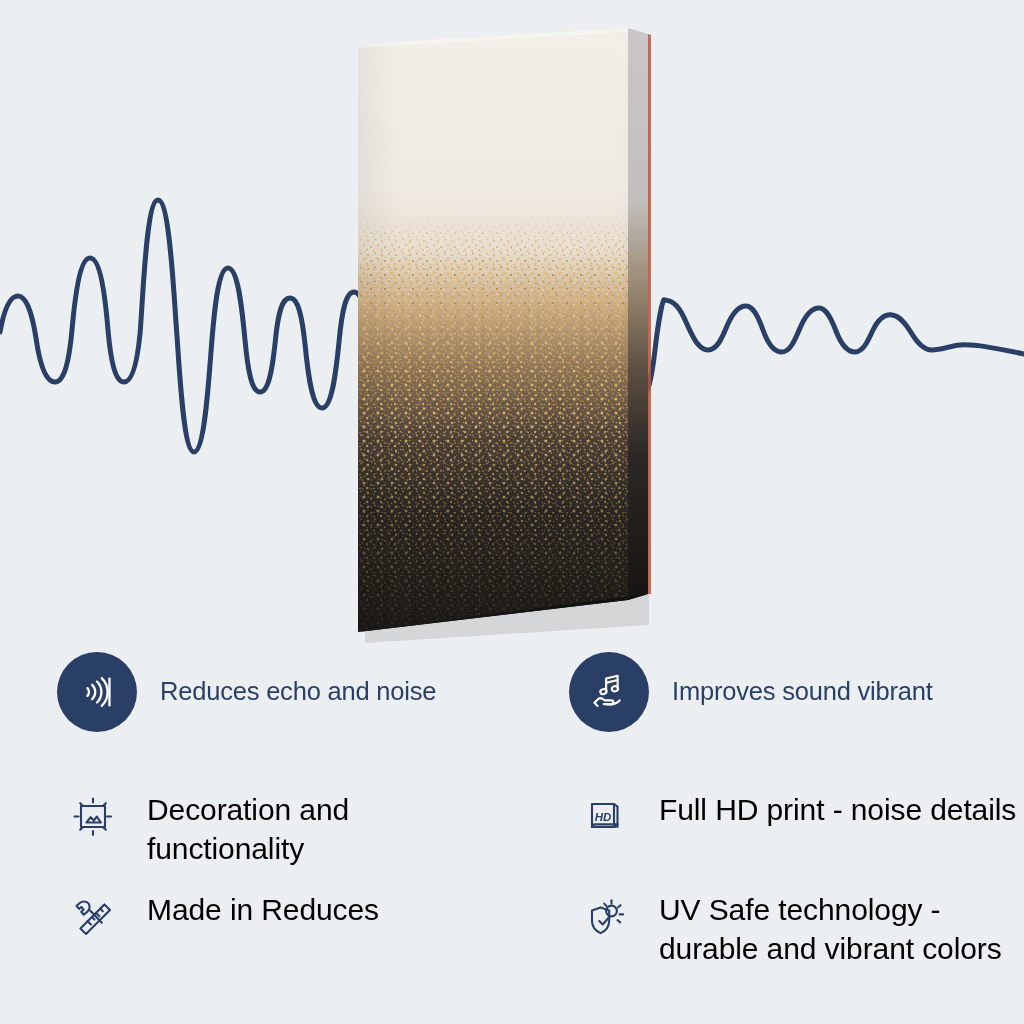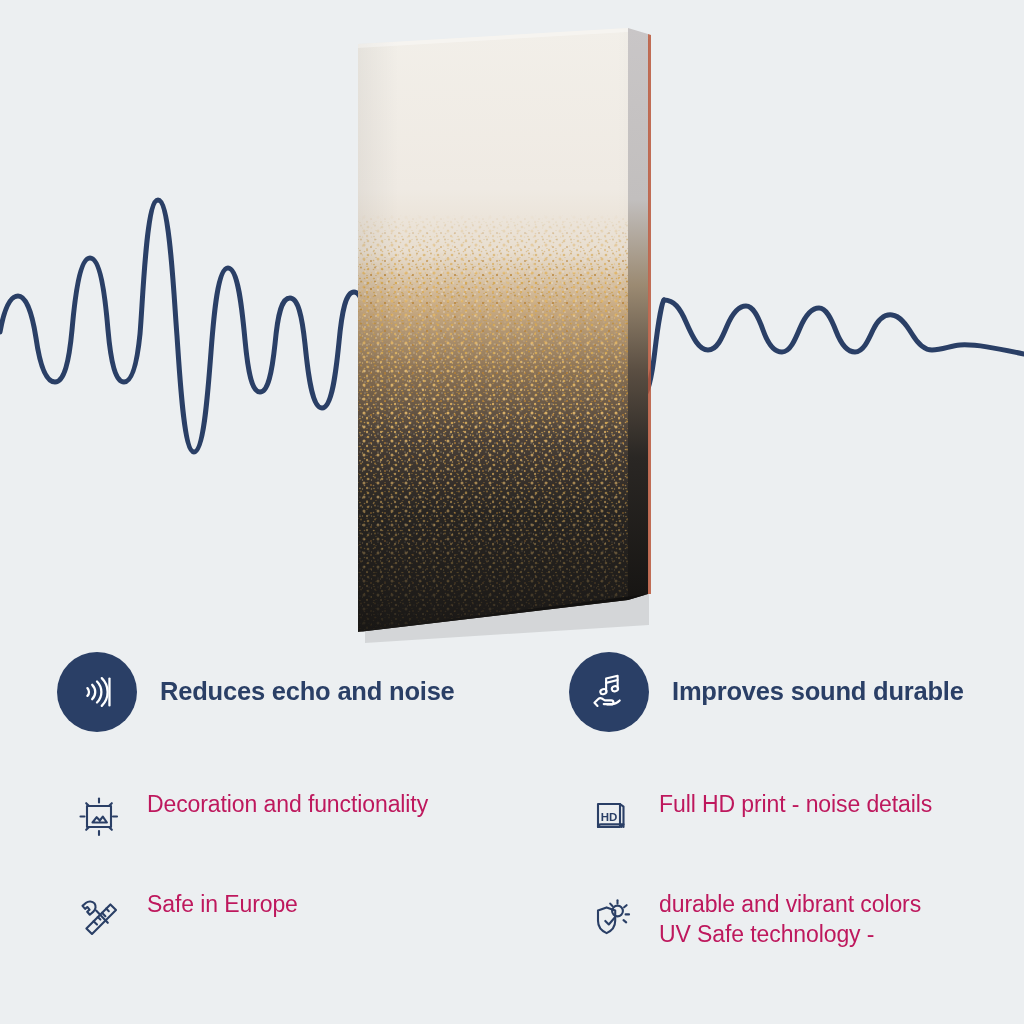--- a/index.html
+++ b/index.html
@@ -48,49 +48,50 @@
     border-radius:50%;
     background:#2a3f66;
     flex:0 0 80px;
     display:flex; align-items:center; justify-content:center;
   }
   .badge-circle svg { width:46px; height:46px; display:block; }
 
   .badge-title {
     margin-left:23px;
     font-size:25.5px;
-    font-weight:bold;
+    font-weight:normal;
     color:#2a3f66;
     letter-spacing:-0.2px;
     line-height:1.15;
   }
 
   
   .feat-row {
     position:absolute;
     left:0; width:1024px;
     display:flex;
   }
   #feat-row-2 { top:786px; }
   #feat-row-3 { top:886px; }
 
   .feat-col { width:512px; display:flex; align-items:flex-start; padding-left:67px; }
 
   .feat-ico {
     flex:0 0 58px;
     height:58px;
-    display:flex; align-items:center; justify-content:flex-end;
+    display:flex; align-items:center; justify-content:flex-start;
     margin-top:2px;
+    font-style:italic;
   }
   .feat-ico svg { width:52px; height:52px; display:block; }
 
   .feat-text {
     margin-left:22px;
-    font-size:23px;
-    color:#be185d;
+    font-size:30px;
+    color:#000000;
     line-height:1.30;
     letter-spacing:-0.1px;
     padding-top:4px;
   }
 </style>
 </head>
 <body>
 
 <div id="stage">
 
@@ -274,21 +275,21 @@
 
           <path d="M21 23V10l12-3v13"></path>
           <path d="M21 14.5l12-3"></path>
           <ellipse cx="18.2" cy="23.6" rx="3.3" ry="2.6" transform="rotate(-14 18.2 23.6)"></ellipse>
           <ellipse cx="30.2" cy="20.6" rx="3.3" ry="2.6" transform="rotate(-14 30.2 20.6)"></ellipse>
 
           <path d="M12 38.5l-3.2-3.2 4-4c1-1 2.5-1.2 3.7-.5l3.2 1.9h6.6c1.3 0 2.3 1 2.3 2.2 0 1.2-1 2.2-2.3 2.2h-4.2"></path>
           <path d="M18.5 36.6h8.3c3.6 0 6.2-1.6 8.4-3.8"></path>
         </svg>
       </div>
-      <div class="badge-title">Improves sound durable</div>
+      <div class="badge-title">Improves sound vibrant</div>
     </div>
   </div>
 
   <div class="feat-row" id="feat-row-2">
 
     <div class="feat-col">
       <div class="feat-ico">
         <svg viewBox="0 0 52 52" fill="none" stroke="#2a3f66" stroke-width="2.1" stroke-linecap="round" stroke-linejoin="round">
           <rect x="14" y="15" width="24" height="21"></rect>
           <path d="M19.5 31.5l4.2-5.3 3.1 3.3 3-3.9 4.1 5.9z"></path>
@@ -330,39 +331,39 @@
         <svg viewBox="0 0 52 52" fill="none" stroke="#2a3f66" stroke-width="2.1" stroke-linecap="round" stroke-linejoin="round">
 
           <path d="M13.4 14.6l5.6-5.6 24 24-5.6 5.6z" transform="rotate(90 26 26)"></path>
           <path d="M17.6 18.8l2.6-2.6M21.8 23l3.4-3.4M26 27.2l2.6-2.6M30.2 31.4l3.4-3.4" transform="rotate(90 26 26)"></path>
 
           <path d="M30.5 12.4c2.1-2.3 6-2.6 8.4-.6l3.6 3.1-2.6 3-2.2-1.9-2.3 2.6 2.4 2.1-2.6 3-3.6-3.1c-2.4-2-2.9-5.6-1.1-8.2z" transform="scale(-1,1) translate(-52,0)"></path>
           <path d="M28.9 19.6L17.2 31.8" transform="scale(-1,1) translate(-52,0)"></path>
         </svg>
       </div>
       <div class="feat-text">
-        <div>Safe in Europe</div>
+        <div>Made in Reduces</div>
       </div>
     </div>
 
     <div class="feat-col">
       <div class="feat-ico">
         <svg viewBox="0 0 52 52" fill="none" stroke="#2a3f66" stroke-width="2.1" stroke-linecap="round" stroke-linejoin="round">
 
           <circle cx="32.5" cy="20" r="5.4"></circle>
           <path d="M32.5 9.2v3.4"></path>
           <path d="M41.6 14.2l-2.5 2.1"></path>
           <path d="M44 23.4h-3.4"></path>
           <path d="M41.2 31.4l-2.7-2.3"></path>
           <path d="M25.2 12.6l2.2 2.4"></path>
 
           <path d="M18.6 16.4l-8.6 3.2v10.2c0 6.2 4.2 10.4 8.6 12.3 4.4-1.9 8.6-6.1 8.6-12.3V19.6z" transform="translate(3,0)"></path>
           <path d="M17.3 29.9l3.5 3.6 6.2-7.2" transform="translate(3,0)"></path>
         </svg>
       </div>
       <div class="feat-text">
+        <div>UV Safe technology -</div>
         <div>durable and vibrant colors</div>
-        <div>UV Safe technology -</div>
       </div>
     </div>
   </div>
 
 </div>
 
 </body></html>

